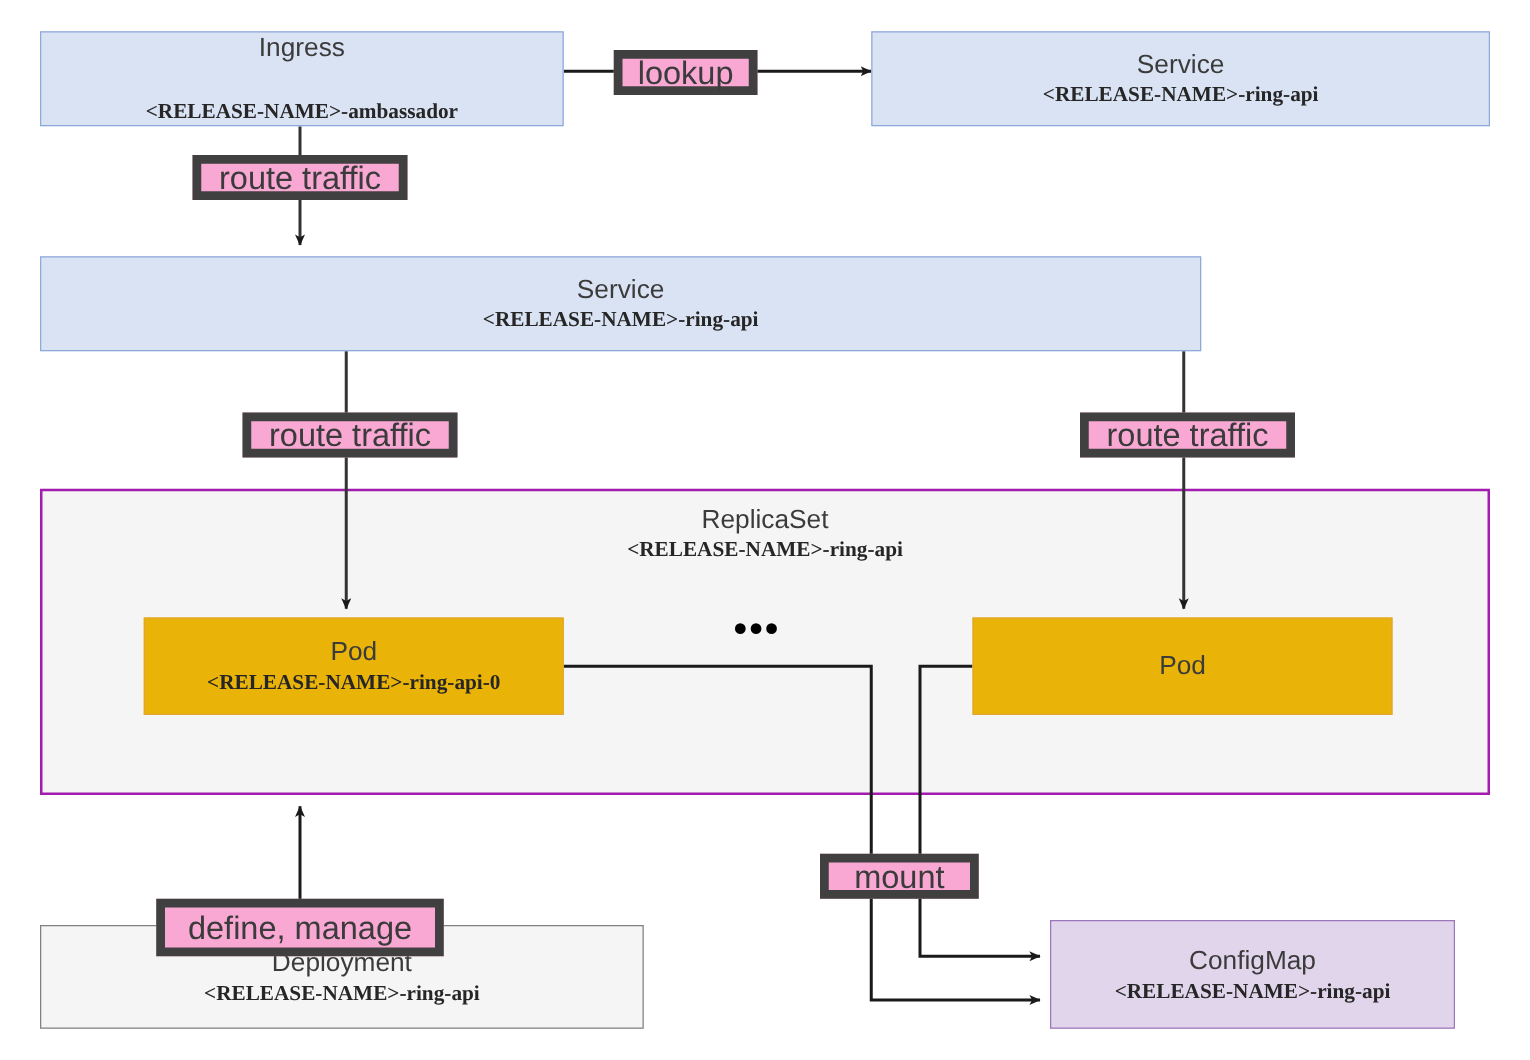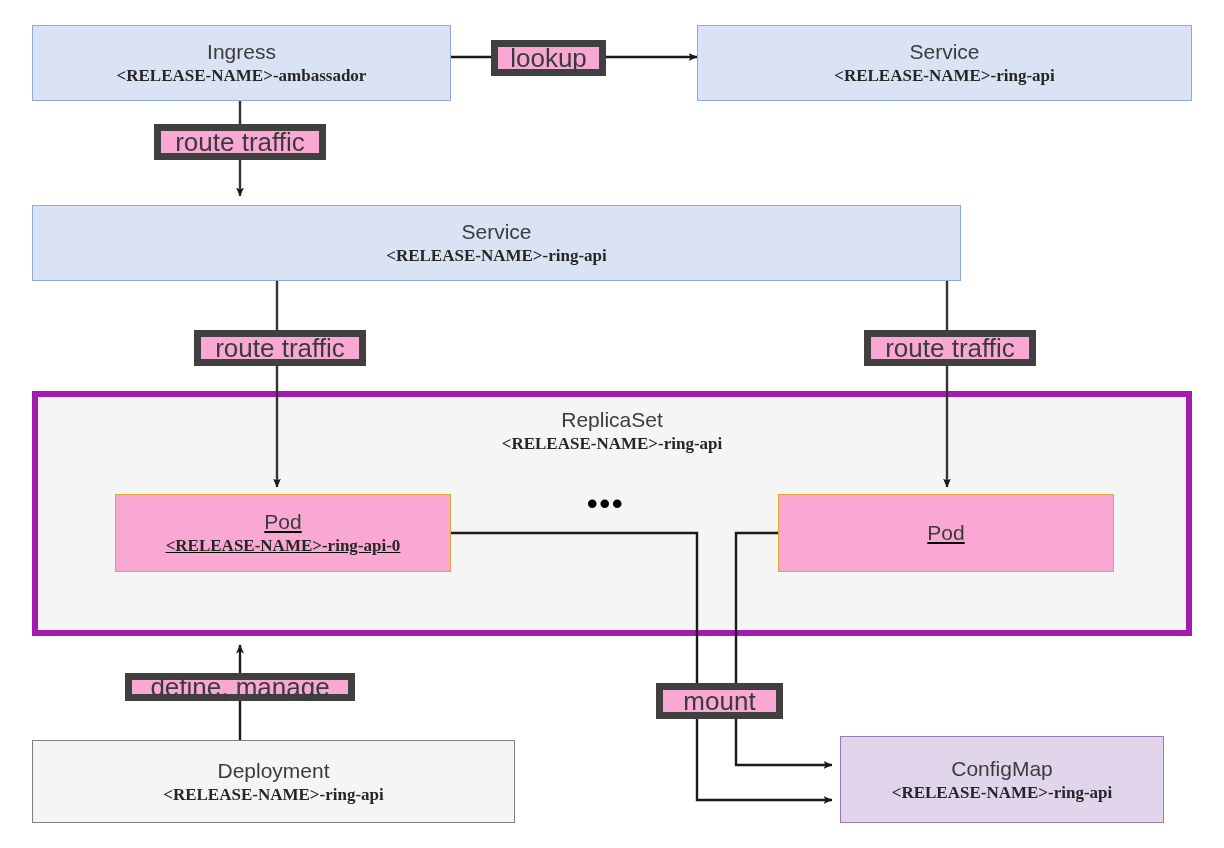--- a/index.html
+++ b/index.html
@@ -41,30 +41,30 @@
   .node .subtitle {
     font-family: "Liberation Serif", serif;
     font-weight: bold;
     font-size: 17px;
     line-height: 22px;
     color: #262626;
     white-space: nowrap;
   }
   
   .fill-blue   { background: #dae3f3; border-color: #8ea9db; }
-  .fill-orange { background: #f9a8d4; border-color: #e0a630; text-decoration: underline; }
+  .fill-orange { background: #eab308; border-color: #e0a630; }
   .fill-purple { background: #e1d5ec; border-color: #9c77bb; }
   .fill-gray   { background: #f5f5f5; border-color: #808080; }
 
   
   .group {
     position: absolute;
     box-sizing: border-box;
     background: #f5f5f5;
-    border: 6px solid #a21caf;
+    border: 2px solid #a21caf;
     z-index: 1;
   }
   .group-header {
     position: absolute;
     left: 0;
     right: 0;
     top: 10px;
     text-align: center;
   }
   .group-header .title {
@@ -161,21 +161,21 @@
 
   <div class="group" style="left:32px; top:391px; width:1160px; height:245px;">
     <div class="group-header">
       <div class="title">ReplicaSet</div>
       <div class="subtitle">&lt;RELEASE-NAME&gt;-ring-api</div>
     </div>
   </div>
 
   <div class="ellipsis" style="left:587px; top:489px;">•••</div>
 
-  <div class="node fill-blue" style="left:32px; top:25px; width:419px; height:76px;">
+  <div class="node fill-blue" style="left:32px; top:25px; width:419px; height:76px;justify-content:space-between;">
     <div class="title">Ingress</div>
     <div class="subtitle">&lt;RELEASE-NAME&gt;-ambassador</div>
   </div>
 
   <div class="node fill-blue" style="left:697px; top:25px; width:495px; height:76px;">
     <div class="title">Service</div>
     <div class="subtitle">&lt;RELEASE-NAME&gt;-ring-api</div>
   </div>
 
   <div class="node fill-blue" style="left:32px; top:205px; width:929px; height:76px;">
@@ -203,17 +203,17 @@
   </div>
 
   <div class="edge-label" style="left:491px; top:40px; width:115px; height:36px;">lookup</div>
 
   <div class="edge-label" style="left:154px; top:124px; width:172px; height:36px;">route traffic</div>
 
   <div class="edge-label" style="left:194px; top:330px; width:172px; height:36px;">route traffic</div>
 
   <div class="edge-label" style="left:864px; top:330px; width:172px; height:36px;">route traffic</div>
 
-  <div class="edge-label" style="left:125px; top:673px; width:230px; height:28px;">define, manage</div>
+  <div class="edge-label" style="left:125px; top:719px; width:230px; height:46px;">define, manage</div>
 
   <div class="edge-label" style="left:656px; top:683px; width:127px; height:36px;">mount</div>
 
 </div>
 
 </body></html>

